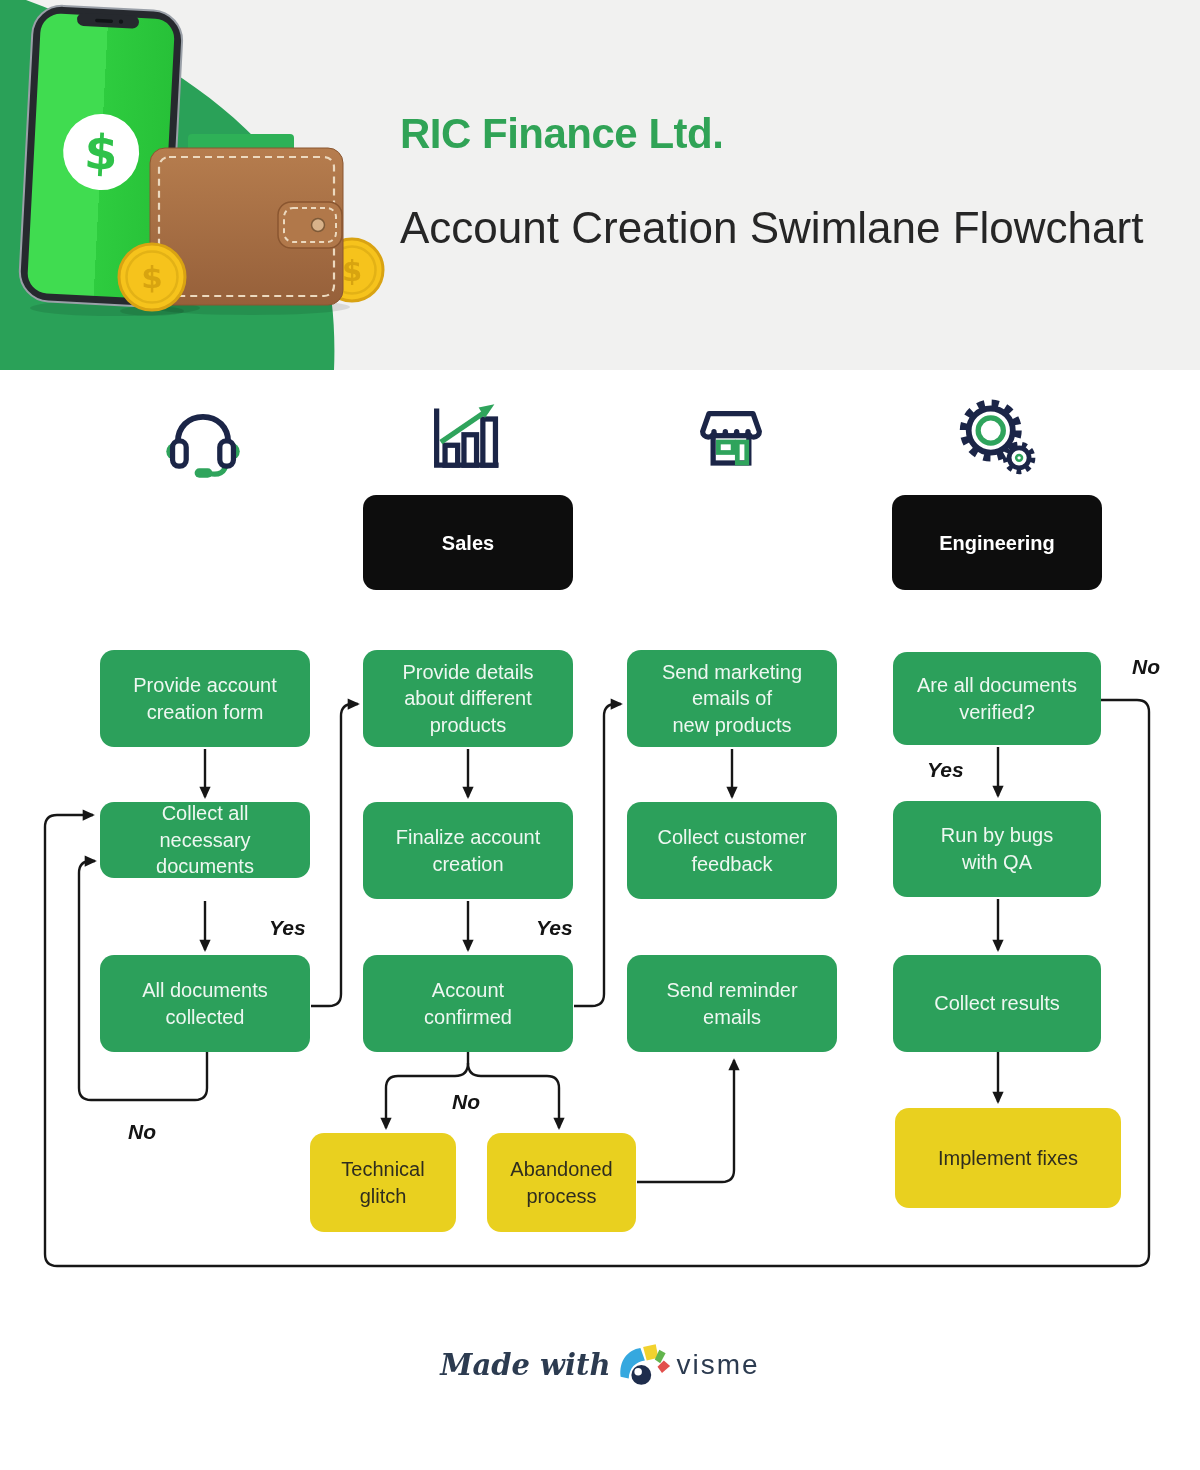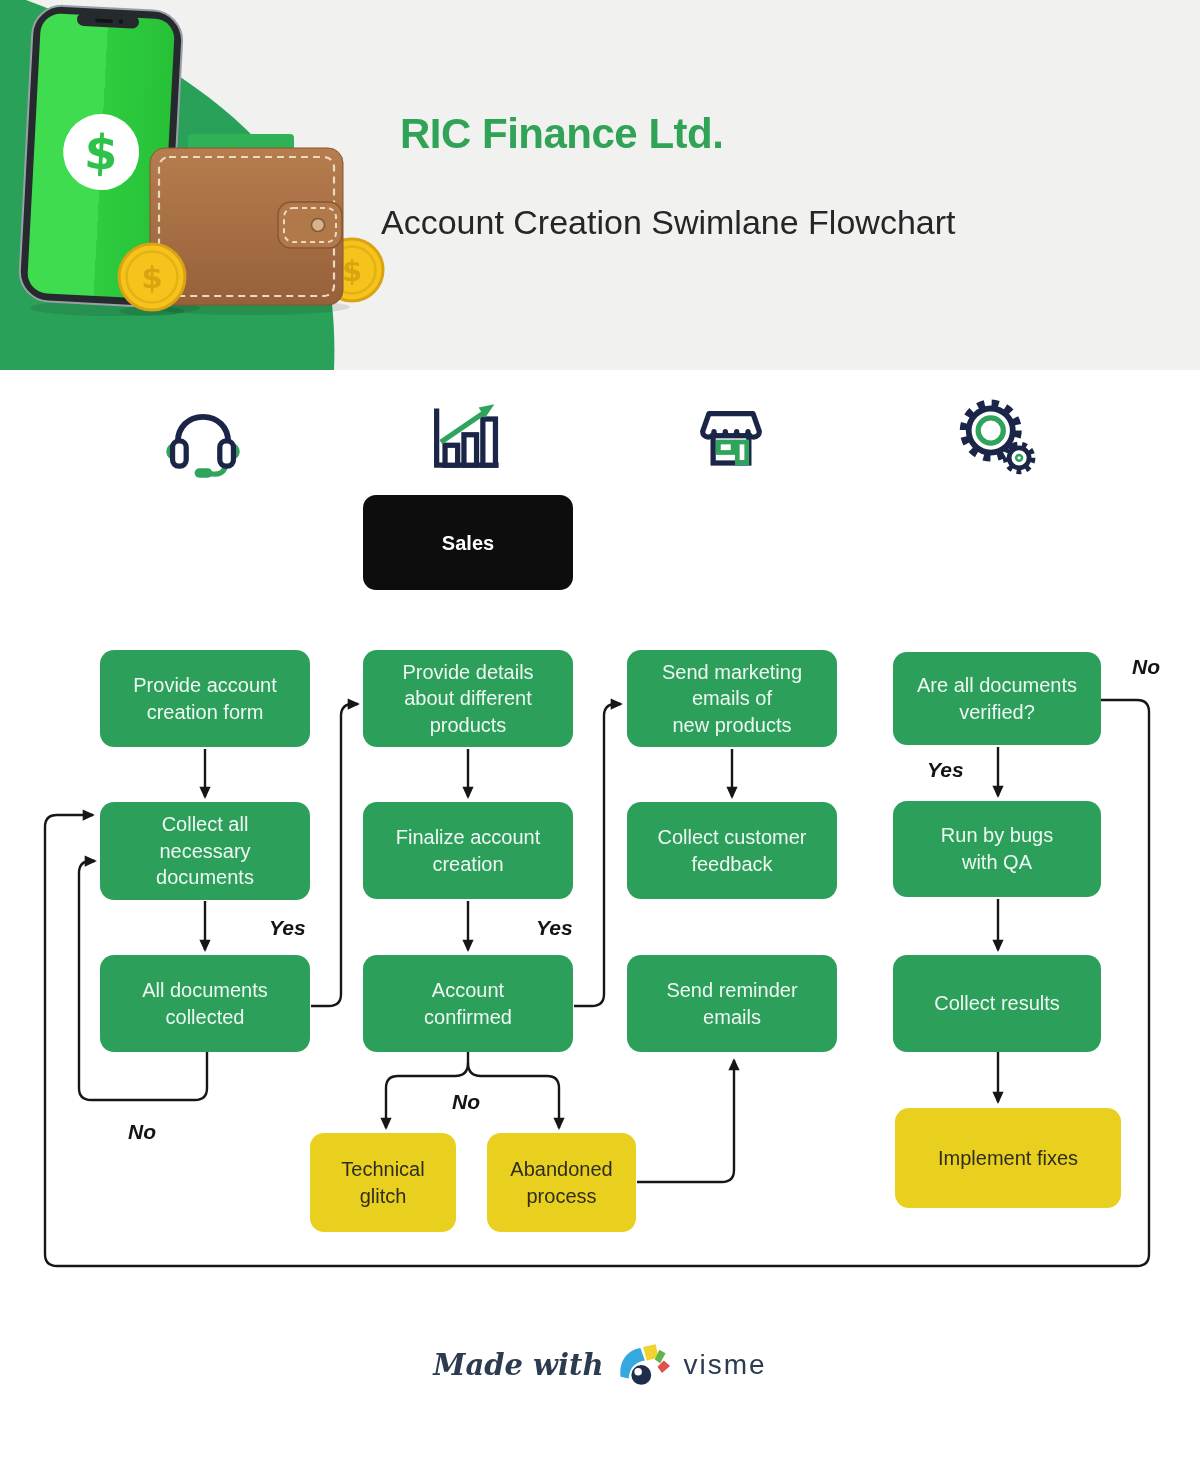--- a/index.html
+++ b/index.html
@@ -4,21 +4,21 @@
 <style>
   html,body{margin:0;padding:0;background:#ffffff;}
   .page{position:relative;width:1200px;height:1470px;background:#ffffff;
         font-family:"Liberation Sans",sans-serif;overflow:hidden;}
 
   
   .hero{position:absolute;left:0;top:0;width:1200px;height:370px;background:#f1f1f0;}
   .hero-illustration{position:absolute;left:0;top:0;}
   .hero-title{position:absolute;left:400px;top:110px;font-size:42px;font-weight:700;
               color:#30a356;letter-spacing:-0.5px;white-space:nowrap;}
-  .hero-subtitle{position:absolute;left:381px;top:203px;font-size:34px;font-weight:400;
+  .hero-subtitle{position:absolute;left:400px;top:203px;font-size:44px;font-weight:400;
                  color:#262626;white-space:nowrap;}
 
   
   .lane{position:absolute;background:#0d0d0d;border-radius:13px;display:flex;
         align-items:center;justify-content:center;text-align:center;color:#ffffff;
         font-weight:700;font-size:20px;line-height:1.3;white-space:pre-line;}
   .lane-icon{position:absolute;}
 
   
   .node{position:absolute;border-radius:14px;display:flex;align-items:center;
@@ -26,21 +26,21 @@
         white-space:pre-line;padding:6px 12px;box-sizing:border-box;}
   .node.green{background:#2ca05b;color:#eef7f1;}
   .node.yellow{background:#e9d01f;color:#2f2d1e;}
 
   .edge-label{position:absolute;font-weight:700;font-size:21px;color:#141414;font-style:italic;}
 
   .connectors{position:absolute;left:0;top:0;pointer-events:none;}
 
   
   .footer{position:absolute;left:0;top:1342px;width:1200px;display:flex;
-          align-items:center;justify-content:center;gap:13px;}
+          align-items:center;justify-content:center;gap:6px;}
   .made-with{font-family:"DejaVu Serif",serif;font-style:italic;font-weight:700;
              font-size:29px;color:#2c3b50;}
   .visme-word{font-size:28px;color:#2c3b50;font-weight:500;letter-spacing:2px;line-height:1;}
 </style>
 </head>
 <body>
 
 <div class="page">
 
   <div class="hero">
@@ -129,20 +129,21 @@
     <circle cx="35" cy="31" r="25" fill="none" stroke="#1b2547" stroke-width="9" stroke-dasharray="6.5 6.6"></circle>
     <circle cx="35" cy="31" r="21" fill="#ffffff" stroke="#1b2547" stroke-width="5.5"></circle>
     <circle cx="35" cy="31" r="12" fill="#ffffff" stroke="#2fa45c" stroke-width="5"></circle>
     <circle cx="62" cy="57" r="12" fill="none" stroke="#1b2547" stroke-width="7" stroke-dasharray="4.2 4.2"></circle>
     <circle cx="62" cy="57" r="9.5" fill="#ffffff" stroke="#1b2547" stroke-width="4.5"></circle>
     <circle cx="62" cy="57" r="4" fill="#2fa45c"></circle>
     <circle cx="62" cy="57" r="1.6" fill="#ffffff"></circle>
   </svg>
 
   <div class="lane" style="left:363px;top:495px;width:210px;height:95px">Sales</div>
+  <div class="lane" style="left:892px;top:495px;width:210px;height:95px">Engineering</div>
 
   <svg class="connectors" width="1200" height="1470" viewBox="0 0 1200 1470">
     <defs>
       <marker id="ah" viewBox="0 0 16 16" markerWidth="15" markerHeight="15" refX="12" refY="8" orient="auto" markerUnits="userSpaceOnUse">
         <path d="M1 2 L14 8 L1 14 Z" fill="#161616"></path>
       </marker>
     </defs>
     <g stroke="#161616" stroke-width="2.4" fill="none" stroke-linejoin="round">
       <path d="M205 749 L205 797" marker-end="url(#ah)"></path>
       <path d="M205 901 L205 950" marker-end="url(#ah)"></path>
@@ -157,21 +158,21 @@
       <path d="M1101 700 L1137 700 Q1149 700 1149 712 L1149 1254 Q1149 1266 1137 1266 L57 1266 Q45 1266 45 1254 L45 827 Q45 815 57 815 L93 815" marker-end="url(#ah)"></path>
       <path d="M207 1052 L207 1088 Q207 1100 195 1100 L91 1100 Q79 1100 79 1088 L79 873 Q79 861 91 861 L95 861" marker-end="url(#ah)"></path>
       <path d="M468 1052 L468 1063"></path>
       <path d="M468 1063 Q468 1076 455 1076 L398 1076 Q386 1076 386 1088 L386 1128" marker-end="url(#ah)"></path>
       <path d="M468 1063 Q468 1076 481 1076 L547 1076 Q559 1076 559 1088 L559 1128" marker-end="url(#ah)"></path>
       <path d="M637 1182 L722 1182 Q734 1182 734 1170 L734 1060" marker-end="url(#ah)"></path>
     </g>
   </svg>
 
   <div class="node green" style="left:100px;top:650px;width:210px;height:97px">Provide account creation form</div>
-  <div class="node green" style="left:100px;top:802px;width:210px;height:98px">Collect all
+  <div class="node green" style="left:100px;top:802px;width:210px;height:76px">Collect all
 necessary
 documents</div>
   <div class="node green" style="left:100px;top:955px;width:210px;height:97px">All documents collected</div>
 
   <div class="node green" style="left:363px;top:650px;width:210px;height:97px">Provide details about different products</div>
   <div class="node green" style="left:363px;top:802px;width:210px;height:97px">Finalize account creation</div>
   <div class="node green" style="left:363px;top:955px;width:210px;height:97px">Account
 confirmed</div>
 
   <div class="node green" style="left:627px;top:650px;width:210px;height:97px">Send marketing

